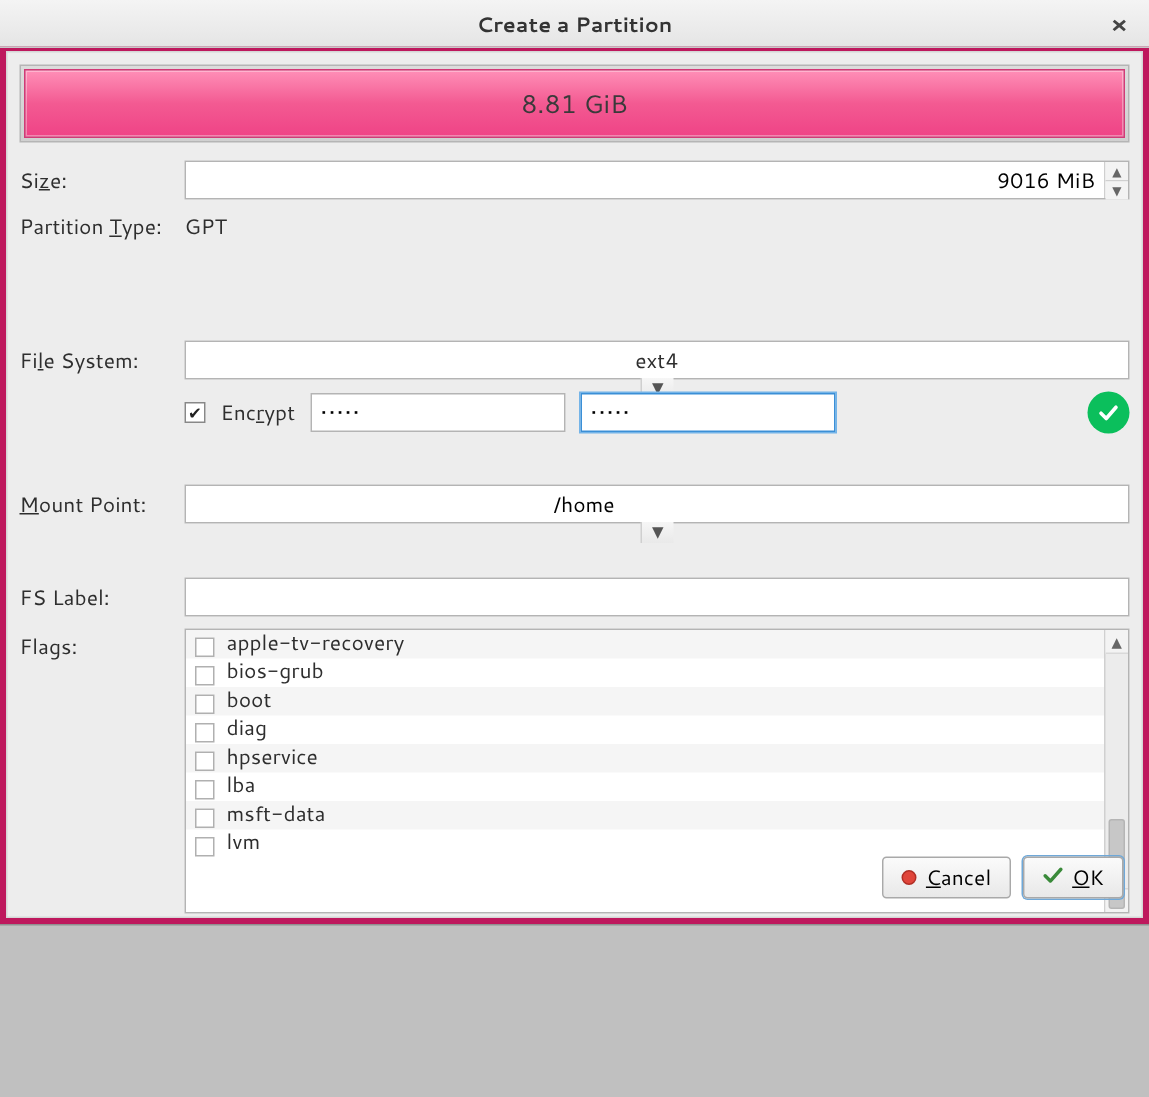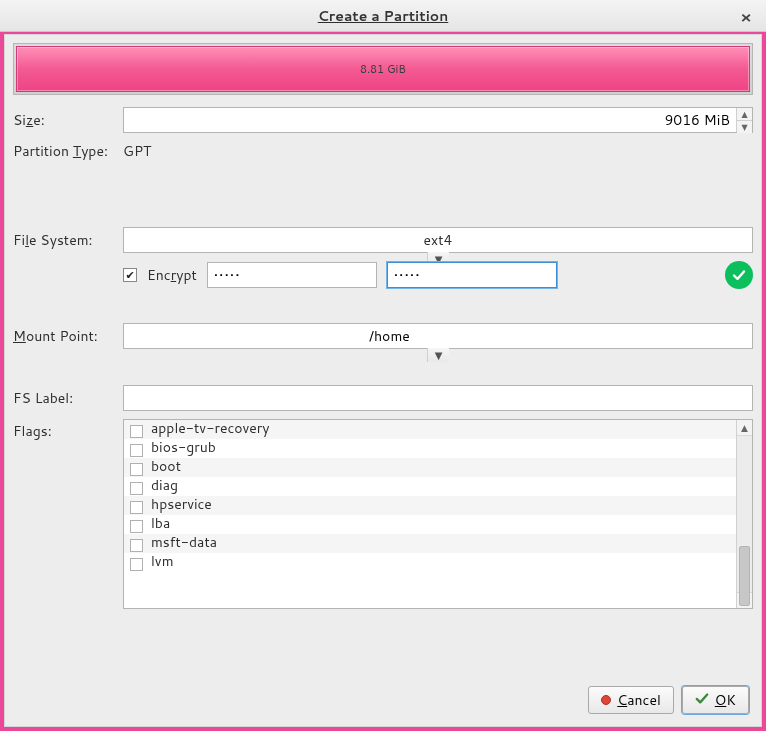--- a/index.html
+++ b/index.html
@@ -6,24 +6,23 @@
   html, body {
     margin: 0; padding: 0;
     width: 766px; height: 731px;
     font-family: "Cantarell", "Segoe UI", "DejaVu Sans", sans-serif;
     font-size: 14px;
     color: #2e2e2e;
     background: #c0c0c0;
   }
   .dialog {
     position: relative;
-    width: 766px; height: 731px;
-    background: #ec4899;
+    width: 766px; height: 616px;
+    background: #be185d;
     box-shadow: 0 0 0 1px rgba(0,0,0,.25);
-    text-decoration: underline;
   }
   .titlebar {
     height: 32px;
     background: linear-gradient(to bottom, #f4f4f4, #e5e5e5);
     border-bottom: 1px solid #c8c8c8;
     display: flex; align-items: center; justify-content: center;
     position: relative;
     font-weight: 600;
     color: #333;
   }
@@ -48,21 +47,21 @@
     display:flex;
   }
   .partition-bar {
     flex:1;
     margin:2px;
     background: linear-gradient(to bottom, #ff8fb7 0%, #f35a92 50%, #ef4386 100%);
     border: 1px solid #d23a77;
     box-shadow: inset 0 0 0 1px rgba(255,255,255,.35);
     display:flex;align-items:center;justify-content:center;
     color:#3a3a3a;
-    font-size:11px;
+    font-size:17px;
   }
   .grid {
     display:grid;
     grid-template-columns: 104px 1fr;
     column-gap: 6px;
     row-gap: 8px;
     align-items: center;
   }
   .grid .label { color:#2e2e2e; }
   .label u { text-decoration: underline; }

